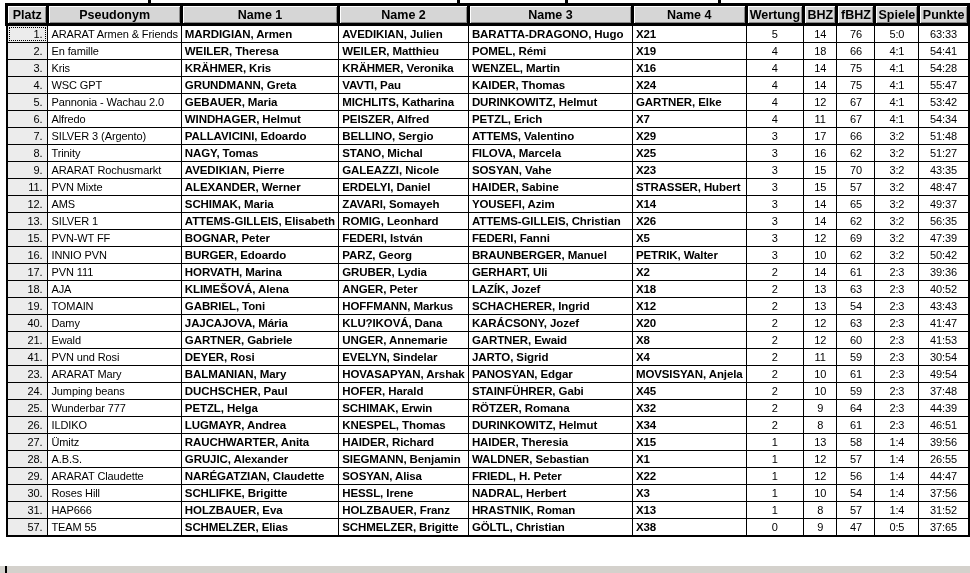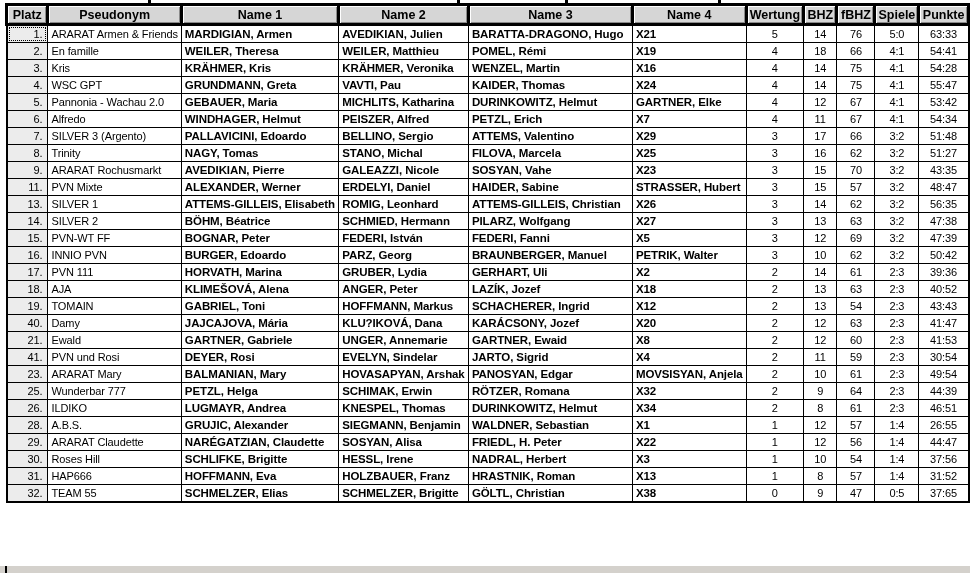--- a/index.html
+++ b/index.html
@@ -203,46 +203,46 @@
           <td class="name">ERDELYI, Daniel</td>
           <td class="name">HAIDER, Sabine</td>
           <td class="name">STRASSER, Hubert</td>
           <td class="num">3</td>
           <td class="num">15</td>
           <td class="num">57</td>
           <td class="num">3:2</td>
           <td class="num">48:47</td>
         </tr>
         <tr>
+          <td class="platz">12.</td>
+          <td class="">AMS</td>
+          <td class="name">SCHIMAK, Maria</td>
+          <td class="name">ZAVARI, Somayeh</td>
+          <td class="name">YOUSEFI, Azim</td>
+          <td class="name">X14</td>
+          <td class="num">3</td>
+          <td class="num">14</td>
+          <td class="num">65</td>
+          <td class="num">3:2</td>
+          <td class="num">49:37</td>
+        </tr>
+        <tr>
           <td class="platz">13.</td>
           <td class="">SILVER 1</td>
           <td class="name">ATTEMS-GILLEIS, Elisabeth</td>
           <td class="name">ROMIG, Leonhard</td>
           <td class="name">ATTEMS-GILLEIS, Christian</td>
           <td class="name">X26</td>
           <td class="num">3</td>
           <td class="num">14</td>
           <td class="num">62</td>
           <td class="num">3:2</td>
           <td class="num">56:35</td>
         </tr>
         <tr>
-          <td class="platz">14.</td>
-          <td class="">SILVER 2</td>
-          <td class="name">BÖHM, Béatrice</td>
-          <td class="name">SCHMIED, Hermann</td>
-          <td class="name">PILARZ, Wolfgang</td>
-          <td class="name">X27</td>
-          <td class="num">3</td>
-          <td class="num">13</td>
-          <td class="num">63</td>
-          <td class="num">3:2</td>
-          <td class="num">47:38</td>
-        </tr>
-        <tr>
           <td class="platz">15.</td>
           <td class="">PVN-WT FF</td>
           <td class="name">BOGNAR, Peter</td>
           <td class="name">FEDERI, István</td>
           <td class="name">FEDERI, Fanni</td>
           <td class="name">X5</td>
           <td class="num">3</td>
           <td class="num">12</td>
           <td class="num">69</td>
           <td class="num">3:2</td>
@@ -346,20 +346,33 @@
           <td class="name">HOVASAPYAN, Arshak</td>
           <td class="name">PANOSYAN, Edgar</td>
           <td class="name">MOVSISYAN, Anjela</td>
           <td class="num">2</td>
           <td class="num">10</td>
           <td class="num">61</td>
           <td class="num">2:3</td>
           <td class="num">49:54</td>
         </tr>
         <tr>
+          <td class="platz">24.</td>
+          <td class="">Jumping beans</td>
+          <td class="name">DUCHSCHER, Paul</td>
+          <td class="name">HOFER, Harald</td>
+          <td class="name">STAINFÜHRER, Gabi</td>
+          <td class="name">X45</td>
+          <td class="num">2</td>
+          <td class="num">10</td>
+          <td class="num">59</td>
+          <td class="num">2:3</td>
+          <td class="num">37:48</td>
+        </tr>
+        <tr>
           <td class="platz">25.</td>
           <td class="">Wunderbar 777</td>
           <td class="name">PETZL, Helga</td>
           <td class="name">SCHIMAK, Erwin</td>
           <td class="name">RÖTZER, Romana</td>
           <td class="name">X32</td>
           <td class="num">2</td>
           <td class="num">9</td>
           <td class="num">64</td>
           <td class="num">2:3</td>
@@ -370,20 +383,33 @@
           <td class="">ILDIKO</td>
           <td class="name">LUGMAYR, Andrea</td>
           <td class="name">KNESPEL, Thomas</td>
           <td class="name">DURINKOWITZ, Helmut</td>
           <td class="name">X34</td>
           <td class="num">2</td>
           <td class="num">8</td>
           <td class="num">61</td>
           <td class="num">2:3</td>
           <td class="num">46:51</td>
+        </tr>
+        <tr>
+          <td class="platz">27.</td>
+          <td class="">Ümitz</td>
+          <td class="name">RAUCHWARTER, Anita</td>
+          <td class="name">HAIDER, Richard</td>
+          <td class="name">HAIDER, Theresia</td>
+          <td class="name">X15</td>
+          <td class="num">1</td>
+          <td class="num">13</td>
+          <td class="num">58</td>
+          <td class="num">1:4</td>
+          <td class="num">39:56</td>
         </tr>
         <tr>
           <td class="platz">28.</td>
           <td class="">A.B.S.</td>
           <td class="name">GRUJIC, Alexander</td>
           <td class="name">SIEGMANN, Benjamin</td>
           <td class="name">WALDNER, Sebastian</td>
           <td class="name">X1</td>
           <td class="num">1</td>
           <td class="num">12</td>
@@ -413,32 +439,32 @@
           <td class="name">X3</td>
           <td class="num">1</td>
           <td class="num">10</td>
           <td class="num">54</td>
           <td class="num">1:4</td>
           <td class="num">37:56</td>
         </tr>
         <tr>
           <td class="platz">31.</td>
           <td class="">HAP666</td>
-          <td class="name">HOFFMANN, Eva</td>
+          <td class="name">HOLZBAUER, Eva</td>
           <td class="name">HOLZBAUER, Franz</td>
           <td class="name">HRASTNIK, Roman</td>
           <td class="name">X13</td>
           <td class="num">1</td>
           <td class="num">8</td>
           <td class="num">57</td>
           <td class="num">1:4</td>
           <td class="num">31:52</td>
         </tr>
         <tr>
-          <td class="platz">32.</td>
+          <td class="platz">57.</td>
           <td class="">TEAM 55</td>
           <td class="name">SCHMELZER, Elias</td>
           <td class="name">SCHMELZER, Brigitte</td>
           <td class="name">GÖLTL, Christian</td>
           <td class="name">X38</td>
           <td class="num">0</td>
           <td class="num">9</td>
           <td class="num">47</td>
           <td class="num">0:5</td>
           <td class="num">37:65</td>

